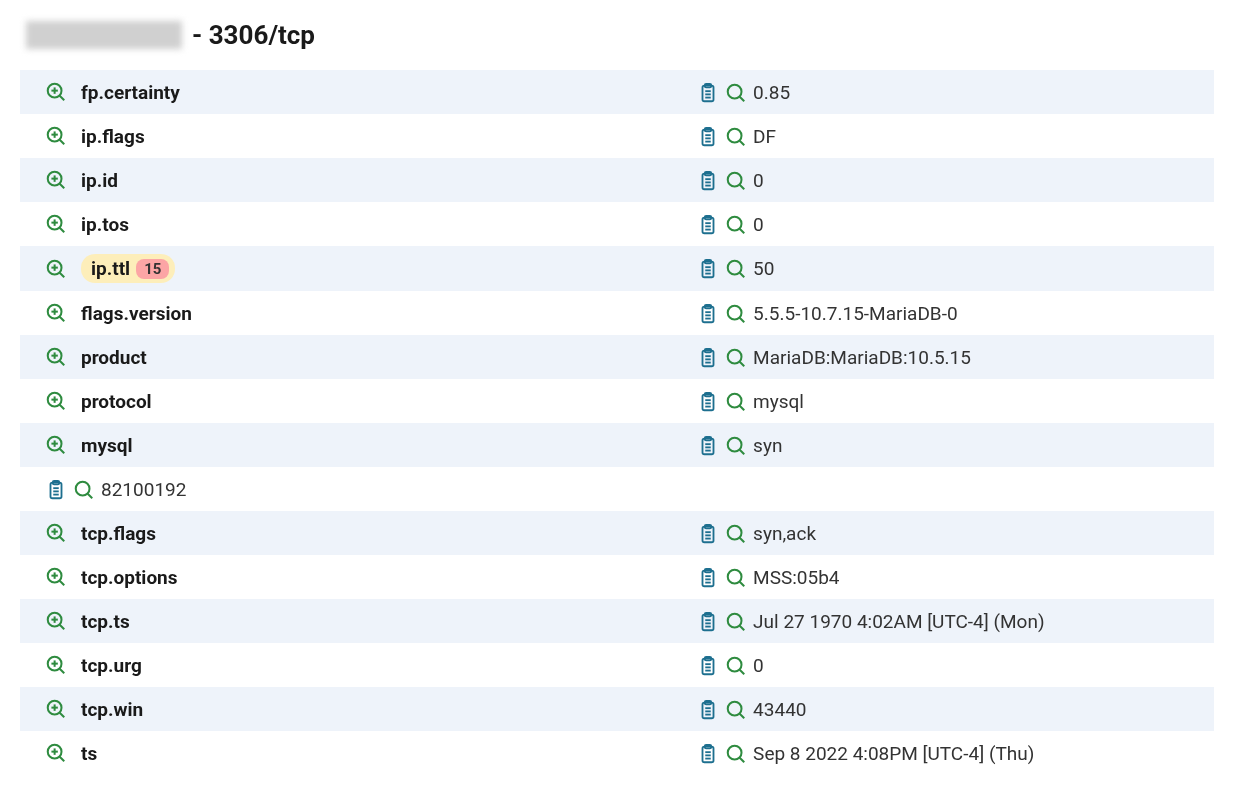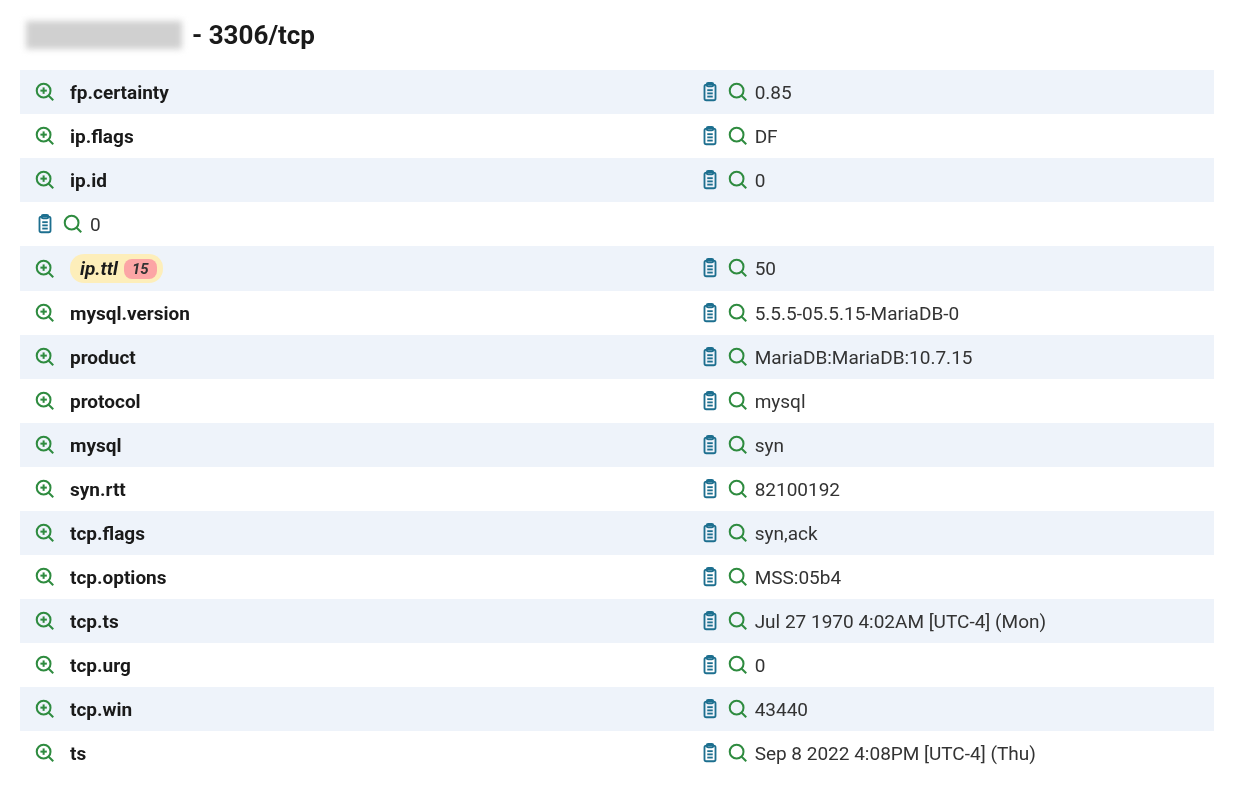--- a/index.html
+++ b/index.html
@@ -31,56 +31,55 @@
       font-size: 26px;
       font-weight: 700;
       color: #1a1a1a;
     }
     .table {
       width: 100%;
     }
     .row {
       display: flex;
       align-items: center;
-      padding: 8px 14px;
+      padding: 8px 25px;
       min-height: 44px;
     }
     .row.alt {
       background: #eef3fa;
     }
     .cell-key {
       display: flex;
       align-items: center;
       flex: 1 1 57%;
       gap: 14px;
     }
     .cell-value {
       display: flex;
-      align-items: flex-start;
+      align-items: flex-end;
       flex: 1 1 43%;
       gap: 6px;
     }
     .key-label {
       font-size: 19px;
       font-weight: 700;
       color: #1a1a1a;
     }
     .value-label {
       font-size: 19px;
       font-weight: 400;
       color: #333333;
     }
     .highlight {
       background: #fdeeba;
       border-radius: 14px;
       padding: 3px 6px 3px 10px;
       display: inline-flex;
       align-items: center;
       gap: 6px;
-      font-style: italic;
     }
     .badge {
       background: #fca5a5;
       border-radius: 8px;
       padding: 1px 8px;
       font-size: 15px;
       font-weight: 700;
       color: #333;
     }
     .icon-zoom-plus {
@@ -205,20 +204,33 @@
         <svg viewBox="0 0 24 24" fill="none" stroke="#2e8b3f" stroke-width="2.2">
           <circle cx="10.5" cy="10.5" r="7.5"></circle>
           <line x1="16" y1="16" x2="21" y2="21"></line>
         </svg>
       </span>
       <span class="value-label">0</span>
     </div>
   </div>
 
   <div class="row">
+    <div class="cell-key">
+      <span class="icon-zoom-plus">
+        <svg viewBox="0 0 24 24" fill="none" stroke="#2e8b3f" stroke-width="2.2">
+          <circle cx="10.5" cy="10.5" r="7.5"></circle>
+          <line x1="16" y1="16" x2="21" y2="21"></line>
+          <line x1="10.5" y1="7" x2="10.5" y2="14"></line>
+          <line x1="7" y1="10.5" x2="14" y2="10.5"></line>
+        </svg>
+      </span>
+      <span class="key-wrap">
+        <span class="key-label">ip.tos</span>
+      </span>
+    </div>
     <div class="cell-value">
       <span class="icon-clipboard">
         <svg viewBox="0 0 24 24" fill="none" stroke="#1d6f8f" stroke-width="2">
           <rect x="6" y="4" width="12" height="17" rx="2"></rect>
           <rect x="8.5" y="2.2" width="7" height="3.6" rx="1.4"></rect>
           <line x1="9" y1="10" x2="15" y2="10"></line>
           <line x1="9" y1="13.5" x2="15" y2="13.5"></line>
           <line x1="9" y1="17" x2="15" y2="17"></line>
         </svg>
       </span>
@@ -271,40 +283,40 @@
     <div class="cell-key">
       <span class="icon-zoom-plus">
         <svg viewBox="0 0 24 24" fill="none" stroke="#2e8b3f" stroke-width="2.2">
           <circle cx="10.5" cy="10.5" r="7.5"></circle>
           <line x1="16" y1="16" x2="21" y2="21"></line>
           <line x1="10.5" y1="7" x2="10.5" y2="14"></line>
           <line x1="7" y1="10.5" x2="14" y2="10.5"></line>
         </svg>
       </span>
       <span class="key-wrap">
-        <span class="key-label">mysql.version</span>
-      </span>
-    </div>
-    <div class="cell-value">
-      <span class="icon-clipboard">
-        <svg viewBox="0 0 24 24" fill="none" stroke="#1d6f8f" stroke-width="2">
-          <rect x="6" y="4" width="12" height="17" rx="2"></rect>
-          <rect x="8.5" y="2.2" width="7" height="3.6" rx="1.4"></rect>
-          <line x1="9" y1="10" x2="15" y2="10"></line>
-          <line x1="9" y1="13.5" x2="15" y2="13.5"></line>
-          <line x1="9" y1="17" x2="15" y2="17"></line>
-        </svg>
-      </span>
-      <span class="icon-zoom">
-        <svg viewBox="0 0 24 24" fill="none" stroke="#2e8b3f" stroke-width="2.2">
-          <circle cx="10.5" cy="10.5" r="7.5"></circle>
-          <line x1="16" y1="16" x2="21" y2="21"></line>
-        </svg>
-      </span>
-      <span class="value-label">5.5.5-05.5.15-MariaDB-0</span>
+        <span class="key-label">flags.version</span>
+      </span>
+    </div>
+    <div class="cell-value">
+      <span class="icon-clipboard">
+        <svg viewBox="0 0 24 24" fill="none" stroke="#1d6f8f" stroke-width="2">
+          <rect x="6" y="4" width="12" height="17" rx="2"></rect>
+          <rect x="8.5" y="2.2" width="7" height="3.6" rx="1.4"></rect>
+          <line x1="9" y1="10" x2="15" y2="10"></line>
+          <line x1="9" y1="13.5" x2="15" y2="13.5"></line>
+          <line x1="9" y1="17" x2="15" y2="17"></line>
+        </svg>
+      </span>
+      <span class="icon-zoom">
+        <svg viewBox="0 0 24 24" fill="none" stroke="#2e8b3f" stroke-width="2.2">
+          <circle cx="10.5" cy="10.5" r="7.5"></circle>
+          <line x1="16" y1="16" x2="21" y2="21"></line>
+        </svg>
+      </span>
+      <span class="value-label">5.5.5-10.7.15-MariaDB-0</span>
     </div>
   </div>
 
   <div class="row alt">
     <div class="cell-key">
       <span class="icon-zoom-plus">
         <svg viewBox="0 0 24 24" fill="none" stroke="#2e8b3f" stroke-width="2.2">
           <circle cx="10.5" cy="10.5" r="7.5"></circle>
           <line x1="16" y1="16" x2="21" y2="21"></line>
           <line x1="10.5" y1="7" x2="10.5" y2="14"></line>
@@ -324,21 +336,21 @@
           <line x1="9" y1="13.5" x2="15" y2="13.5"></line>
           <line x1="9" y1="17" x2="15" y2="17"></line>
         </svg>
       </span>
       <span class="icon-zoom">
         <svg viewBox="0 0 24 24" fill="none" stroke="#2e8b3f" stroke-width="2.2">
           <circle cx="10.5" cy="10.5" r="7.5"></circle>
           <line x1="16" y1="16" x2="21" y2="21"></line>
         </svg>
       </span>
-      <span class="value-label">MariaDB:MariaDB:10.7.15</span>
+      <span class="value-label">MariaDB:MariaDB:10.5.15</span>
     </div>
   </div>
 
   <div class="row">
     <div class="cell-key">
       <span class="icon-zoom-plus">
         <svg viewBox="0 0 24 24" fill="none" stroke="#2e8b3f" stroke-width="2.2">
           <circle cx="10.5" cy="10.5" r="7.5"></circle>
           <line x1="16" y1="16" x2="21" y2="21"></line>
           <line x1="10.5" y1="7" x2="10.5" y2="14"></line>
@@ -397,33 +409,20 @@
         <svg viewBox="0 0 24 24" fill="none" stroke="#2e8b3f" stroke-width="2.2">
           <circle cx="10.5" cy="10.5" r="7.5"></circle>
           <line x1="16" y1="16" x2="21" y2="21"></line>
         </svg>
       </span>
       <span class="value-label">syn</span>
     </div>
   </div>
 
   <div class="row">
-    <div class="cell-key">
-      <span class="icon-zoom-plus">
-        <svg viewBox="0 0 24 24" fill="none" stroke="#2e8b3f" stroke-width="2.2">
-          <circle cx="10.5" cy="10.5" r="7.5"></circle>
-          <line x1="16" y1="16" x2="21" y2="21"></line>
-          <line x1="10.5" y1="7" x2="10.5" y2="14"></line>
-          <line x1="7" y1="10.5" x2="14" y2="10.5"></line>
-        </svg>
-      </span>
-      <span class="key-wrap">
-        <span class="key-label">syn.rtt</span>
-      </span>
-    </div>
     <div class="cell-value">
       <span class="icon-clipboard">
         <svg viewBox="0 0 24 24" fill="none" stroke="#1d6f8f" stroke-width="2">
           <rect x="6" y="4" width="12" height="17" rx="2"></rect>
           <rect x="8.5" y="2.2" width="7" height="3.6" rx="1.4"></rect>
           <line x1="9" y1="10" x2="15" y2="10"></line>
           <line x1="9" y1="13.5" x2="15" y2="13.5"></line>
           <line x1="9" y1="17" x2="15" y2="17"></line>
         </svg>
       </span>

